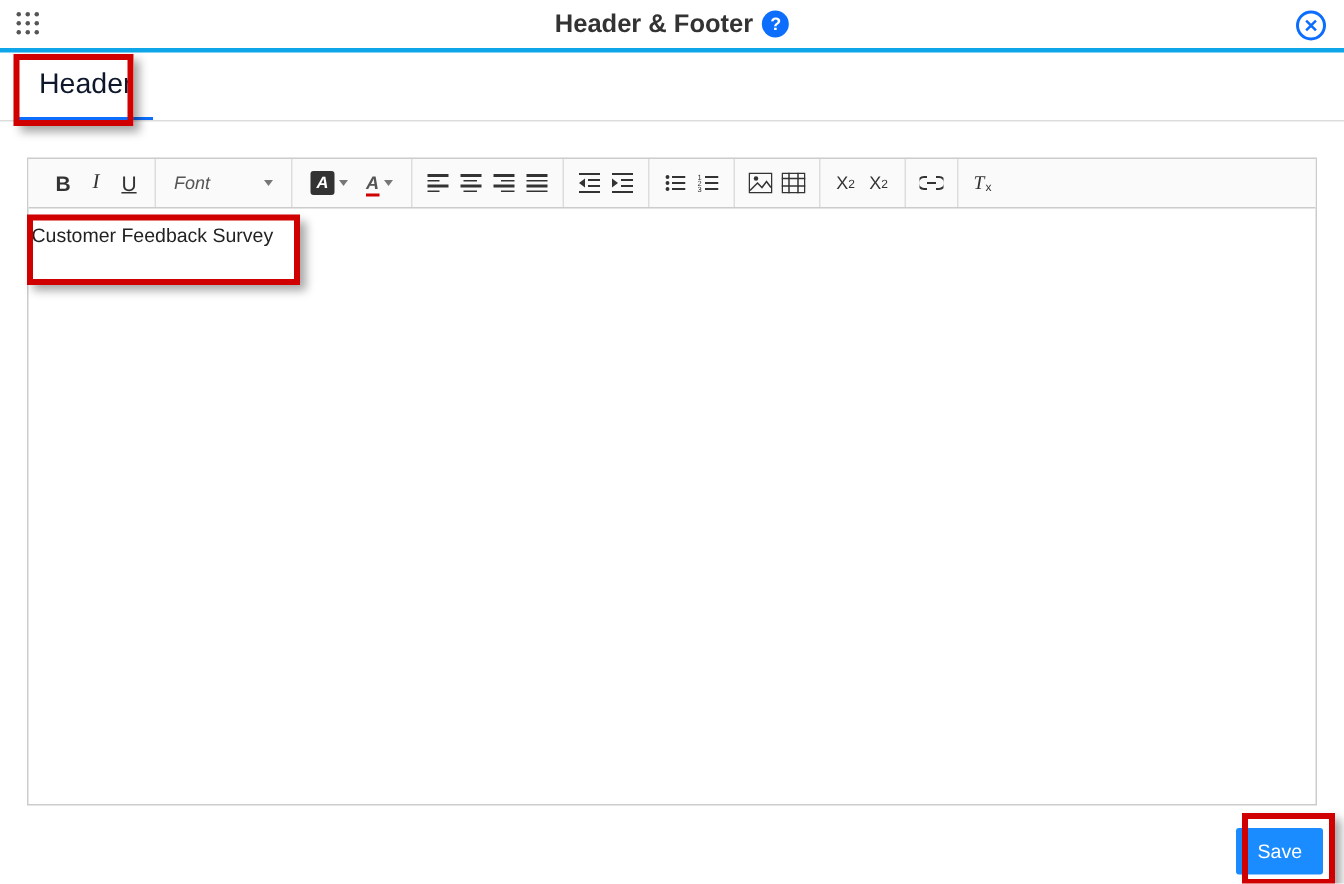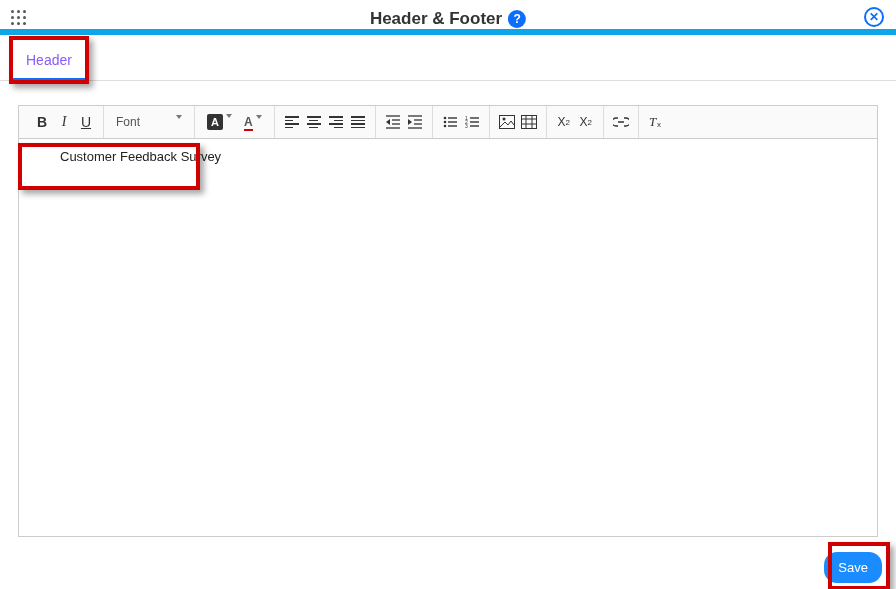--- a/index.html
+++ b/index.html
@@ -1,42 +1,42 @@
 <!DOCTYPE html>
 <html><head>
 <meta charset="utf-8">
 <style>
 * { box-sizing: border-box; margin: 0; padding: 0; }
 body { font-family: Arial, sans-serif; font-size: 13px; background: #fff; color: #333; width: 896px; height: 589px; overflow: hidden; position: relative; }
-.topbar { height: 35px; display: flex; align-items: flex-end; position: relative; border-bottom: 6px solid #0ea5e9; }
+.topbar { height: 35px; display: flex; align-items: center; position: relative; border-bottom: 3px solid #0ea5e9; }
 .drag-handle { width: 22px; height: 22px; margin-left: 8px; display: grid; grid-template-columns: repeat(3,4px); grid-template-rows: repeat(3,4px); gap: 2px; align-content: center; justify-content: center; cursor: move; }
 .drag-handle span { width: 3px; height: 3px; background: #555; border-radius: 50%; }
 .title { position: absolute; left: 50%; transform: translateX(-50%); font-weight: bold; font-size: 17px; color: #333; display: flex; align-items: center; gap: 6px; }
 .help-icon { width: 18px; height: 18px; border-radius: 50%; background: #0d6efd; color: #fff; font-size: 12px; font-weight: bold; display: inline-flex; align-items: center; justify-content: center; cursor: pointer; }
 .close-btn { position: absolute; right: 12px; top: 7px; width: 20px; height: 20px; border: 2px solid #0d6efd; border-radius: 50%; color: #0d6efd; font-weight: bold; display: flex; align-items: center; justify-content: center; font-size: 12px; cursor: pointer; line-height: 1; }
 .tabs { height: 46px; display: flex; align-items: flex-end; padding: 0 12px; border-bottom: 1px solid #ddd; position: relative; }
-.tab { padding: 10px 14px; font-size: 14px; color: #8b5cf6; cursor: pointer; border-bottom: 2px solid transparent; }
+.tab { padding: 10px 14px; font-size: 19px; color: #0f172a; cursor: pointer; border-bottom: 2px solid transparent; }
 .tab.active { border-bottom: 2px solid #0d6efd; }
 .highlight-tab { position: absolute; left: 9px; top: 36px; width: 80px; height: 48px; border: 4px solid #d10000; box-shadow: 4px 4px 6px rgba(0,0,0,.35); pointer-events: none; z-index: 5; }
 .editor-wrap { margin: 24px 18px 0; border: 1px solid #ccc; height: 432px; background: #fff; position: relative; }
 .toolbar { height: 33px; border-bottom: 1px solid #ccc; background: #fafafa; display: flex; align-items: center; padding: 0 6px; gap: 0; }
 .tgroup { display: flex; align-items: center; padding: 0 6px; height: 100%; }
 .tgroup + .tgroup { border-left: 1px solid #ddd; }
 .tbtn { width: 22px; height: 22px; display: flex; align-items: center; justify-content: center; cursor: pointer; color: #333; font-size: 14px; border-radius: 2px; }
-.tdrop { display: flex; align-items: flex-start; gap: 4px; padding: 0 6px; cursor: pointer; font-size: 12px; color: #555; }
+.tdrop { display: flex; align-items: center; gap: 4px; padding: 0 6px; cursor: pointer; font-size: 12px; color: #555; font-style: italic; }
 .caret { width: 0; height: 0; border-left: 3px solid transparent; border-right: 3px solid transparent; border-top: 4px solid #777; display: inline-block; }
 .bg-a { background: #333; color: #fff; width: 16px; height: 16px; display: inline-flex; align-items: center; justify-content: center; font-size: 11px; font-weight: bold; border-radius: 2px; }
 .fg-a { position: relative; font-weight: bold; font-size: 12px; }
 .fg-a::after { content: ''; position: absolute; left: 0; right: 0; bottom: -2px; height: 2px; background: #d10000; }
 .align-lines { display: flex; flex-direction: column; gap: 2px; width: 14px; }
 .aln { height: 1.5px; background: #333; }
-.editor-body { padding: 10px 0 0 0; font-size: 13px; color: #222; position: relative; height: calc(100% - 33px); margin-left: 39px; }
+.editor-body { padding: 10px 0 0 0; font-size: 13px; color: #222; position: relative; height: calc(100% - 33px); }
 .editor-text { padding: 0 2px; }
 .highlight-text { position: absolute; left: 18px; top: 143px; width: 182px; height: 47px; border: 4px solid #d10000; box-shadow: 4px 4px 6px rgba(0,0,0,.35); pointer-events: none; z-index: 5; }
-.save-btn { position: absolute; right: 14px; bottom: 6px; background: #1a8cff; color: #fff; border: none; padding: 8px 14px; font-size: 13px; cursor: pointer; border-radius: 13px; }
+.save-btn { position: absolute; right: 14px; bottom: 6px; background: #1a8cff; color: #fff; border: none; padding: 8px 14px; font-size: 13px; cursor: pointer; border-radius: 2px; }
 .highlight-save { position: absolute; right: 6px; bottom: -1px; width: 62px; height: 48px; border: 4px solid #d10000; box-shadow: 4px 4px 6px rgba(0,0,0,.35); pointer-events: none; z-index: 5; }
 svg { display: block; }
 </style>
 </head>
 <body>
 
 <div class="topbar">
   <div class="drag-handle">
     <span></span>
       <span></span>

